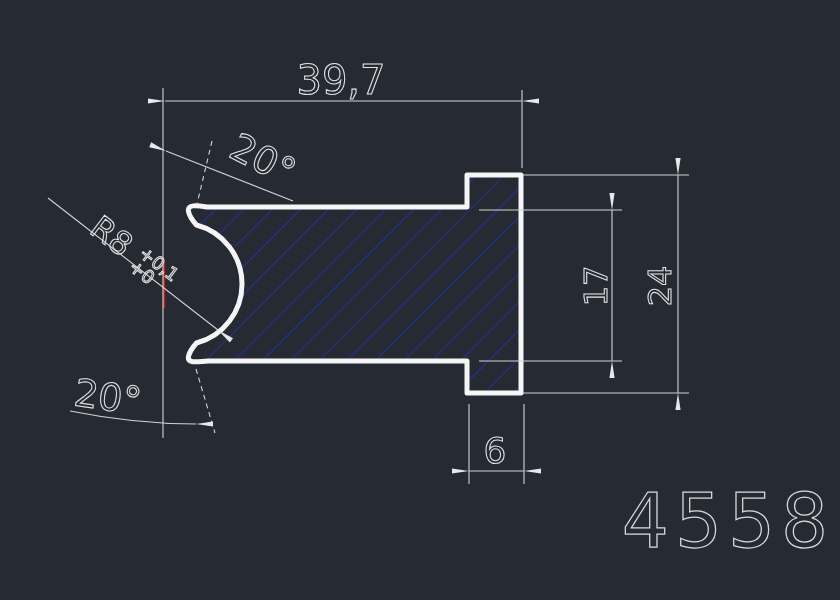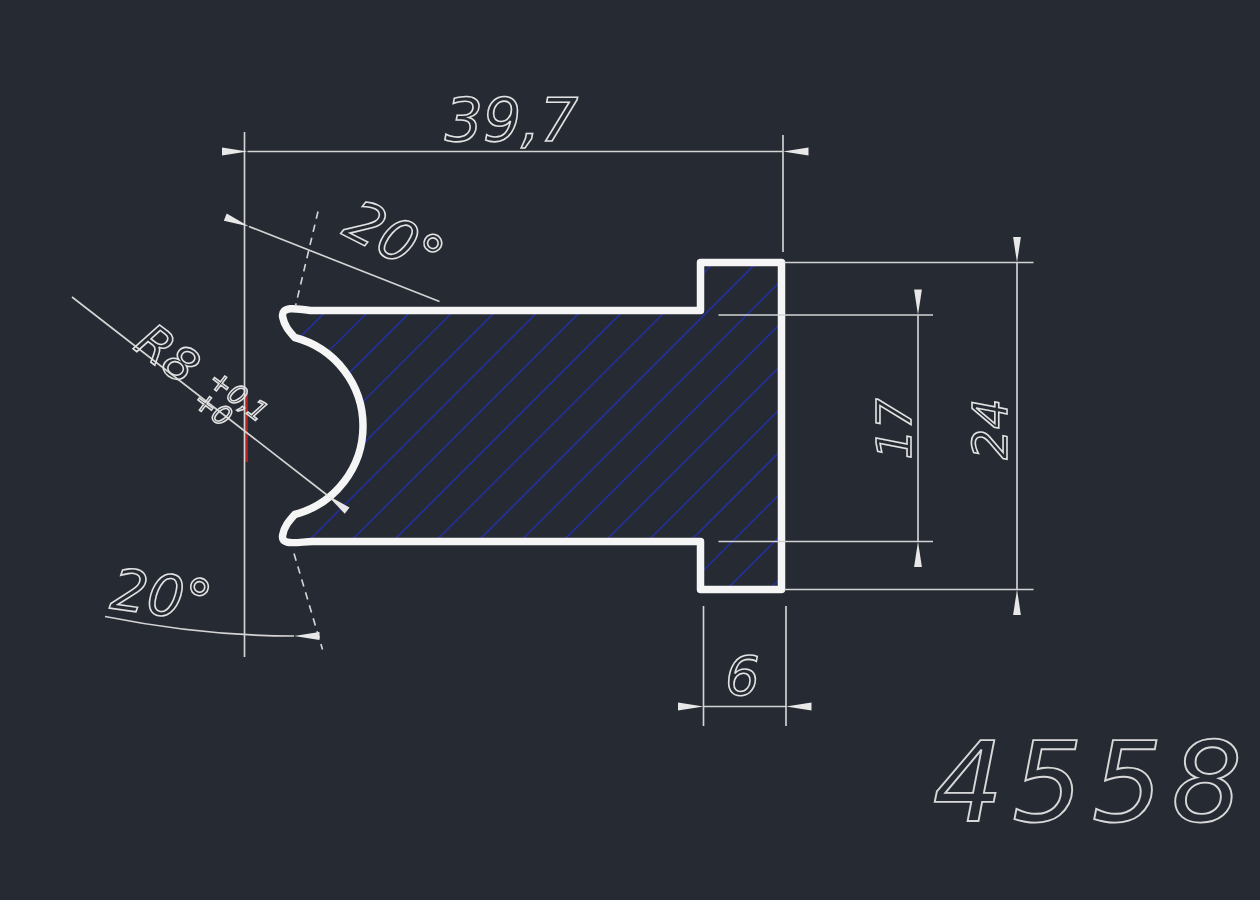--- a/index.html
+++ b/index.html
@@ -8,21 +8,20 @@
     background: #252a33;
     width: 840px;
     height: 600px;
     overflow: hidden;
     font-family: "DejaVu Sans", sans-serif;
   }
   .canvas-wrap {
     position: relative;
     width: 840px;
     height: 444px;
-    font-style: italic;
   }
   svg { display: block; }
 
   
   .outline {
     fill: url(#hatch);
     stroke: #f5f5f5;
     stroke-width: 5;
     stroke-linejoin: round;
     stroke-linecap: round;

